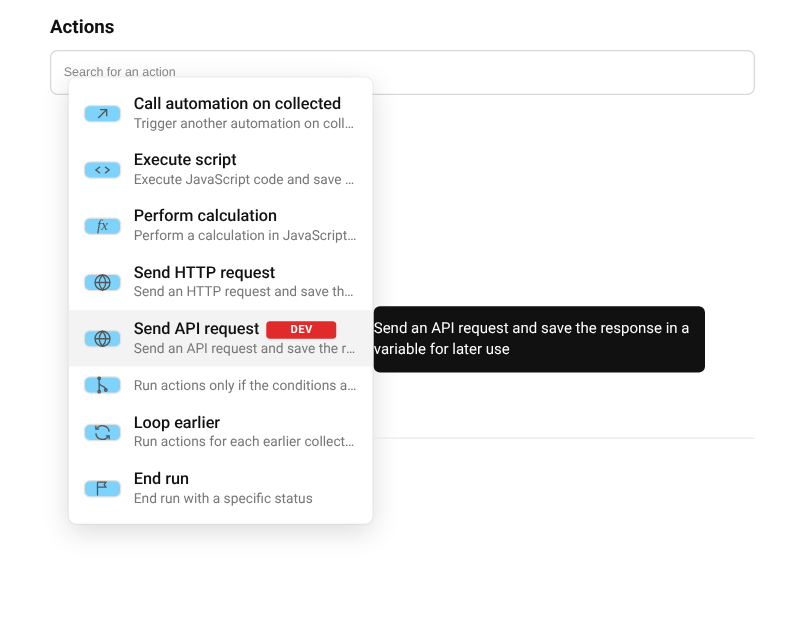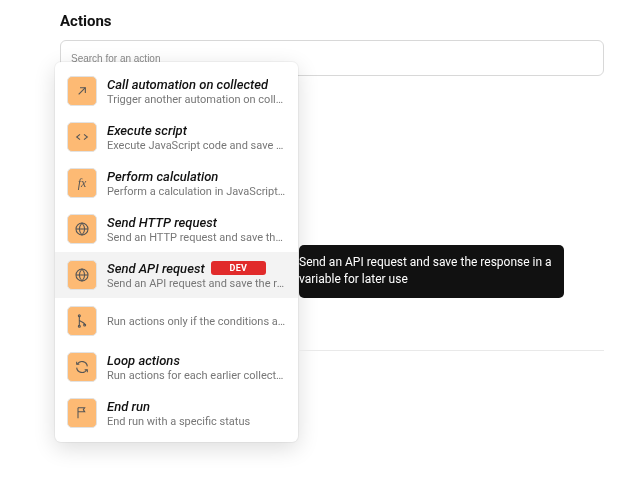--- a/index.html
+++ b/index.html
@@ -9,21 +9,20 @@
     background: #fff;
     color: #111;
     width: 632px;
     height: 500px;
     overflow: hidden;
     position: relative;
   }
   .wrap {
     padding: 12px 28px 0 40px;
     position: relative;
-    margin-left: 20px;
   }
   .title {
     font-size: 15px;
     font-weight: 700;
     margin: 0 0 10px 0;
   }
   .search {
     width: 100%;
     height: 36px;
     border: 1px solid #d8d8d8;
@@ -49,41 +48,40 @@
   .item {
     display: flex;
     align-items: center;
     padding: 8px 12px;
     gap: 10px;
     cursor: pointer;
   }
   .item.hovered { background: #f3f3f3; text-align: center; }
   .icon-tile {
     width: 30px;
-    height: 30px;
+    height: 14px;
     border: 1px solid #e2e2e2;
     border-radius: 5px;
     display: flex;
     align-items: center;
     justify-content: center;
     flex: 0 0 30px;
-    background: #fdba74;
+    background: #7dd3fc;
   }
   .icon-tile svg { width: 16px; height: 16px; stroke: #555; fill: none; stroke-width: 1.6; }
   .icon-tile .fx { font-family: ui-serif, Georgia, serif; font-style: italic; font-size: 12px; color: #555; }
   .text { min-width: 0; flex: 1; }
   .label-row { display: flex; align-items: center; gap: 6px; }
   .label {
     font-size: 13px;
     font-weight: 500;
     color: #111;
     white-space: nowrap;
     overflow: hidden;
     text-overflow: ellipsis;
-    font-style: italic;
   }
   .badge {
     font-size: 9px;
     font-weight: 700;
     background: #e12b2b;
     color: #fff;
     padding: 1px 19px;
     border-radius: 3px;
     letter-spacing: 0.3px;
     line-height: 12px;
@@ -217,21 +215,21 @@
       <div class="icon-tile">
         <svg viewBox="0 0 24 24">
           <path d="M20 11A8 8 0 0 0 5 8"></path>
           <path d="M4 13a8 8 0 0 0 15 3"></path>
           <path d="M4 4v4h4"></path>
           <path d="M20 20v-4h-4"></path>
         </svg>
       </div>
       <div class="text">
         <div class="label-row">
-          <div class="label">Loop actions</div>
+          <div class="label">Loop earlier</div>
         </div>
         <div class="desc">Run actions for each earlier collected r…</div>
       </div>
     </div>
     <div class="item">
       <div class="icon-tile">
         <svg viewBox="0 0 24 24">
           <path d="M6 4v16"></path>
           <path d="M6 4h10l-2 3 2 3H6"></path>
         </svg>

